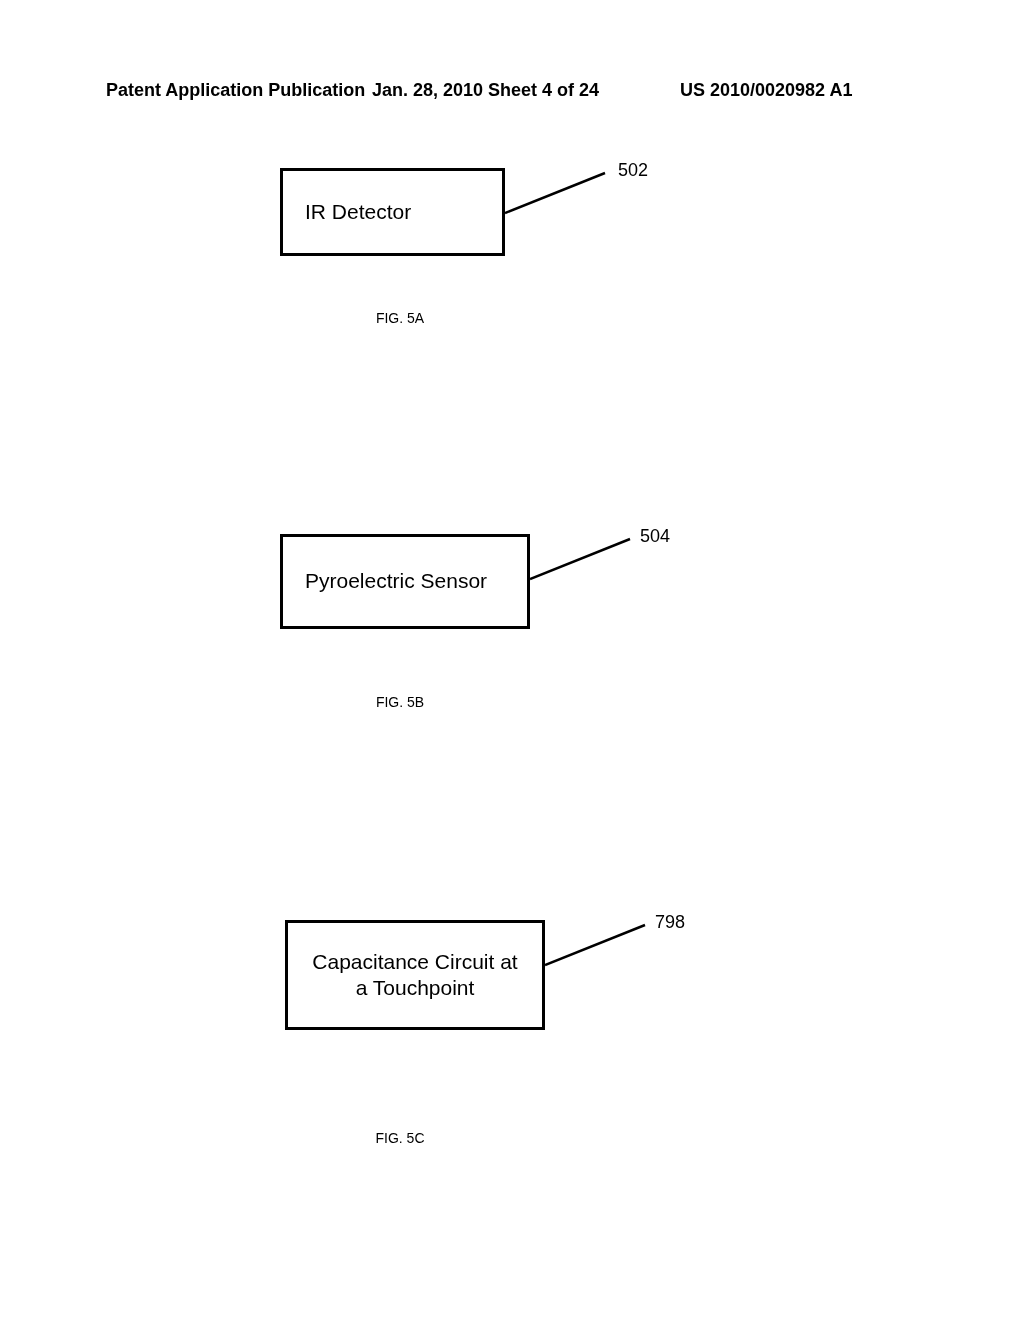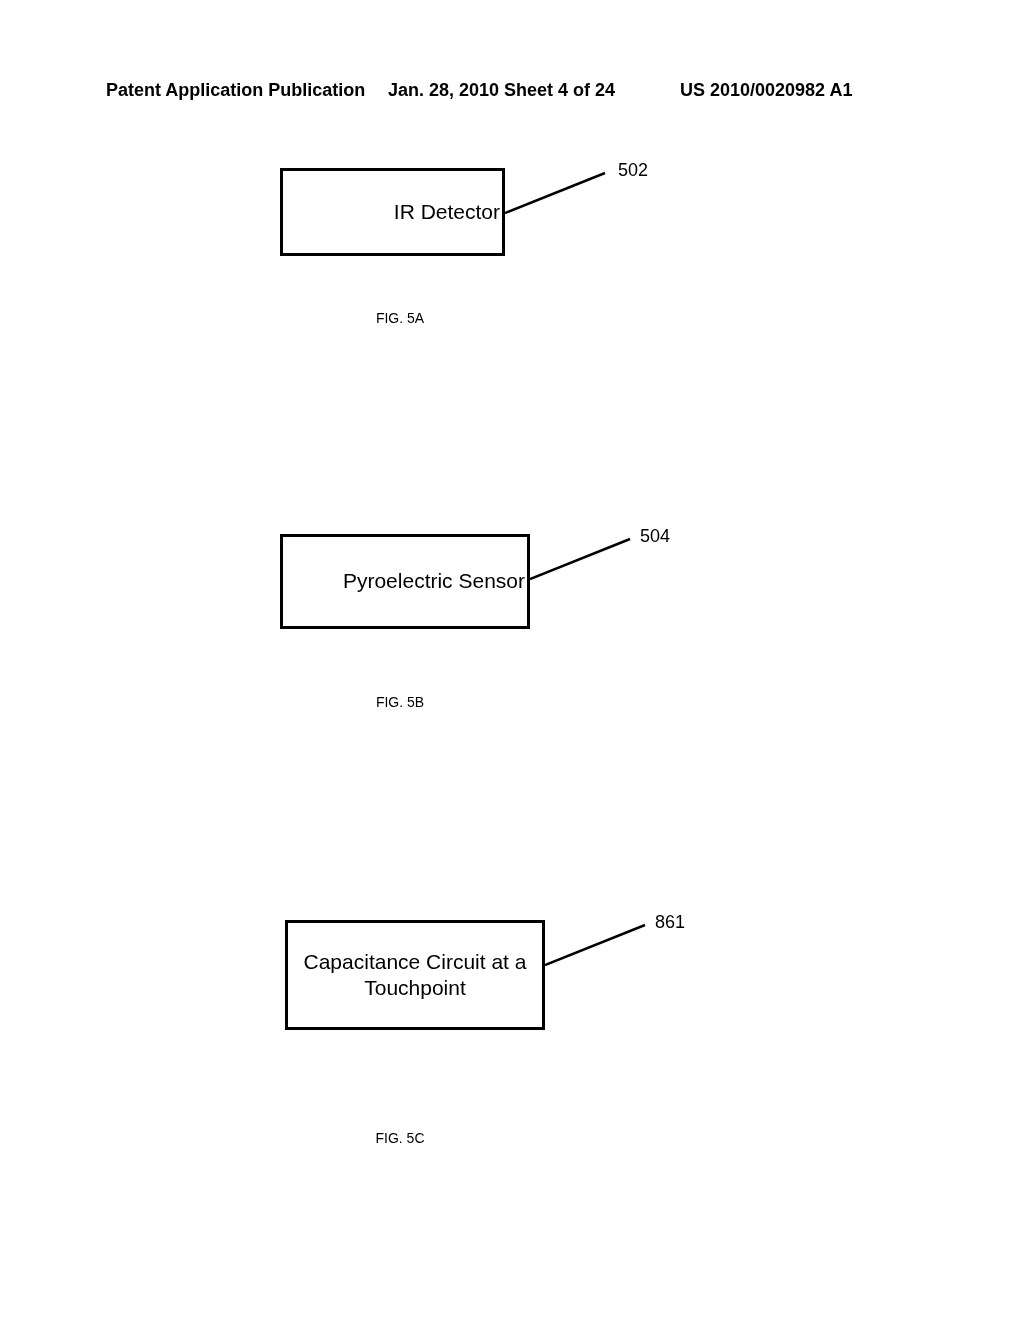--- a/index.html
+++ b/index.html
@@ -24,42 +24,42 @@
     display: flex;
     font-size: 18px;
     font-weight: bold;
   }
   .header .left {
     position: absolute;
     left: 106px;
   }
   .header .center {
     position: absolute;
-    left: 388px;
+    left: 372px;
   }
   .header .right {
     position: absolute;
     left: 680px;
   }
 
   .fig-group {
     position: absolute;
     left: 0;
     width: 1024px;
   }
   .box {
     position: absolute;
     border: 3px solid #000;
     display: flex;
     align-items: center;
-    justify-content: flex-end;
+    justify-content: flex-start;
     text-align: center;
     font-size: 21px;
     line-height: 1.25;
-    padding: 0 2px;
+    padding: 0 22px;
     box-sizing: border-box;
   }
   .ref-label {
     position: absolute;
     font-size: 18px;
   }
   .fig-label {
     position: absolute;
     font-size: 14px;
     width: 1024px;
@@ -105,17 +105,17 @@
     <div class="fig-label" style="top:694px;width:800px;">FIG. 5B</div>
   </div>
 
   <div class="fig-group">
     <div class="box" style="left:285px; top:920px; width:260px; height:110px;">
       <span>Capacitance Circuit at a Touchpoint</span>
     </div>
     <svg class="lead-line" style="left:545px; top:920px;" viewBox="0 0 120 60">
       <line x1="0" y1="45" x2="100" y2="5" stroke="#000" stroke-width="2.5"></line>
     </svg>
-    <div class="ref-label" style="left:655px; top:912px;">861</div>
+    <div class="ref-label" style="left:655px; top:912px;">798</div>
     <div class="fig-label" style="top:1110px;width:800px;margin-top:20px;">FIG. 5C</div>
   </div>
 
 </div>
 
 </body></html>

